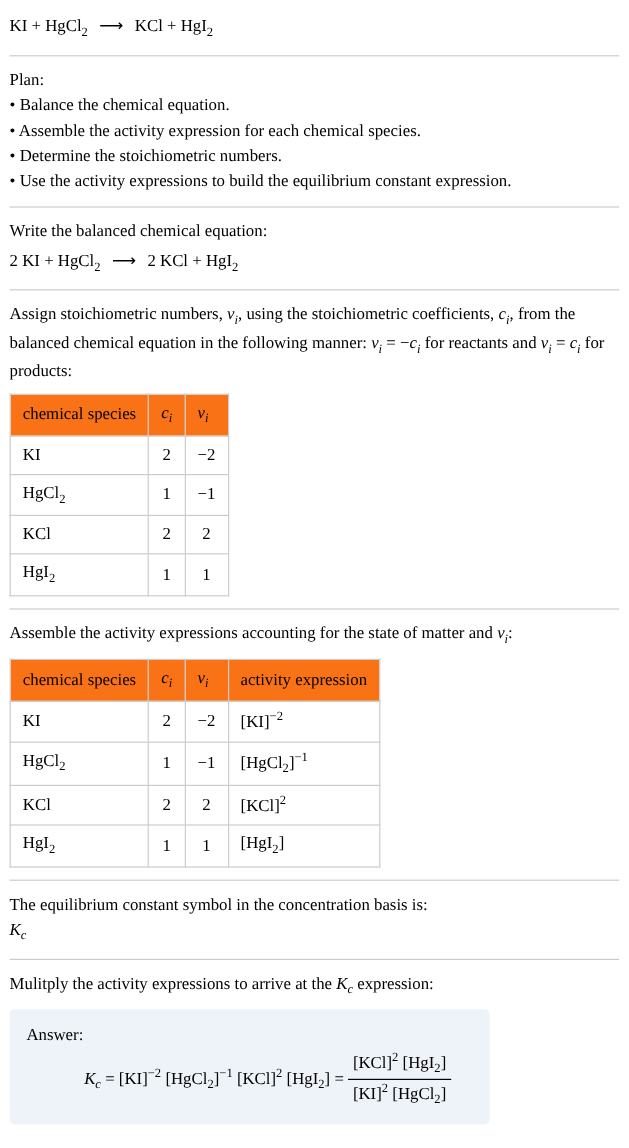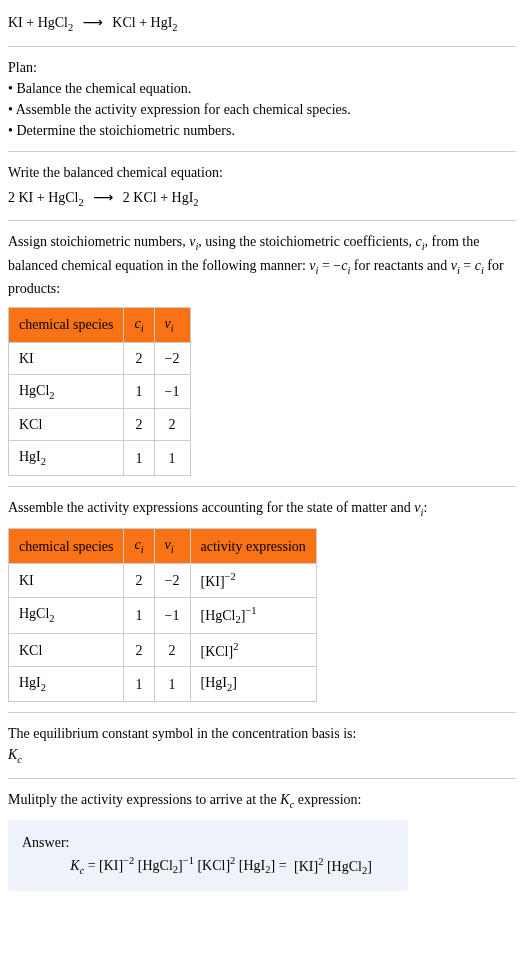--- a/index.html
+++ b/index.html
@@ -63,20 +63,21 @@
   </div>
 </div>
 
 <hr>
 
 <div class="section">
   <div>Plan:</div>
   <div>• Balance the chemical equation.</div>
   <div>• Assemble the activity expression for each chemical species.</div>
   <div>• Determine the stoichiometric numbers.</div>
+  <div>• Use the activity expressions to build the equilibrium constant expression.</div>
 </div>
 
 <hr>
 
 <div class="section">
   <div>Write the balanced chemical equation:</div>
   <div class="equation">
     2 KI + HgCl<span class="sub">2</span> <span class="arrow">⟶</span> 2 KCl + HgI<span class="sub">2</span>
   </div>
 </div>
@@ -172,17 +173,18 @@
 <div class="section">
   <div>
     Mulitply the activity expressions to arrive at the <span class="italic">K<span class="sub">c</span></span> expression:
   </div>
   <div class="answer-box">
     <div class="answer-label">Answer:</div>
     <div class="kc-line indent">
       <span class="italic">K<span class="sub">c</span></span> =
       [KI]<span class="sup">−2</span> [HgCl<span class="sub">2</span>]<span class="sup">−1</span> [KCl]<span class="sup">2</span> [HgI<span class="sub">2</span>] =
       <span class="frac">
+        <span class="num">[KCl]<span class="sup">2</span> [HgI<span class="sub">2</span>]</span>
         <span class="den">[KI]<span class="sup">2</span> [HgCl<span class="sub">2</span>]</span>
       </span>
     </div>
   </div>
 </div>
 
 </body></html>

